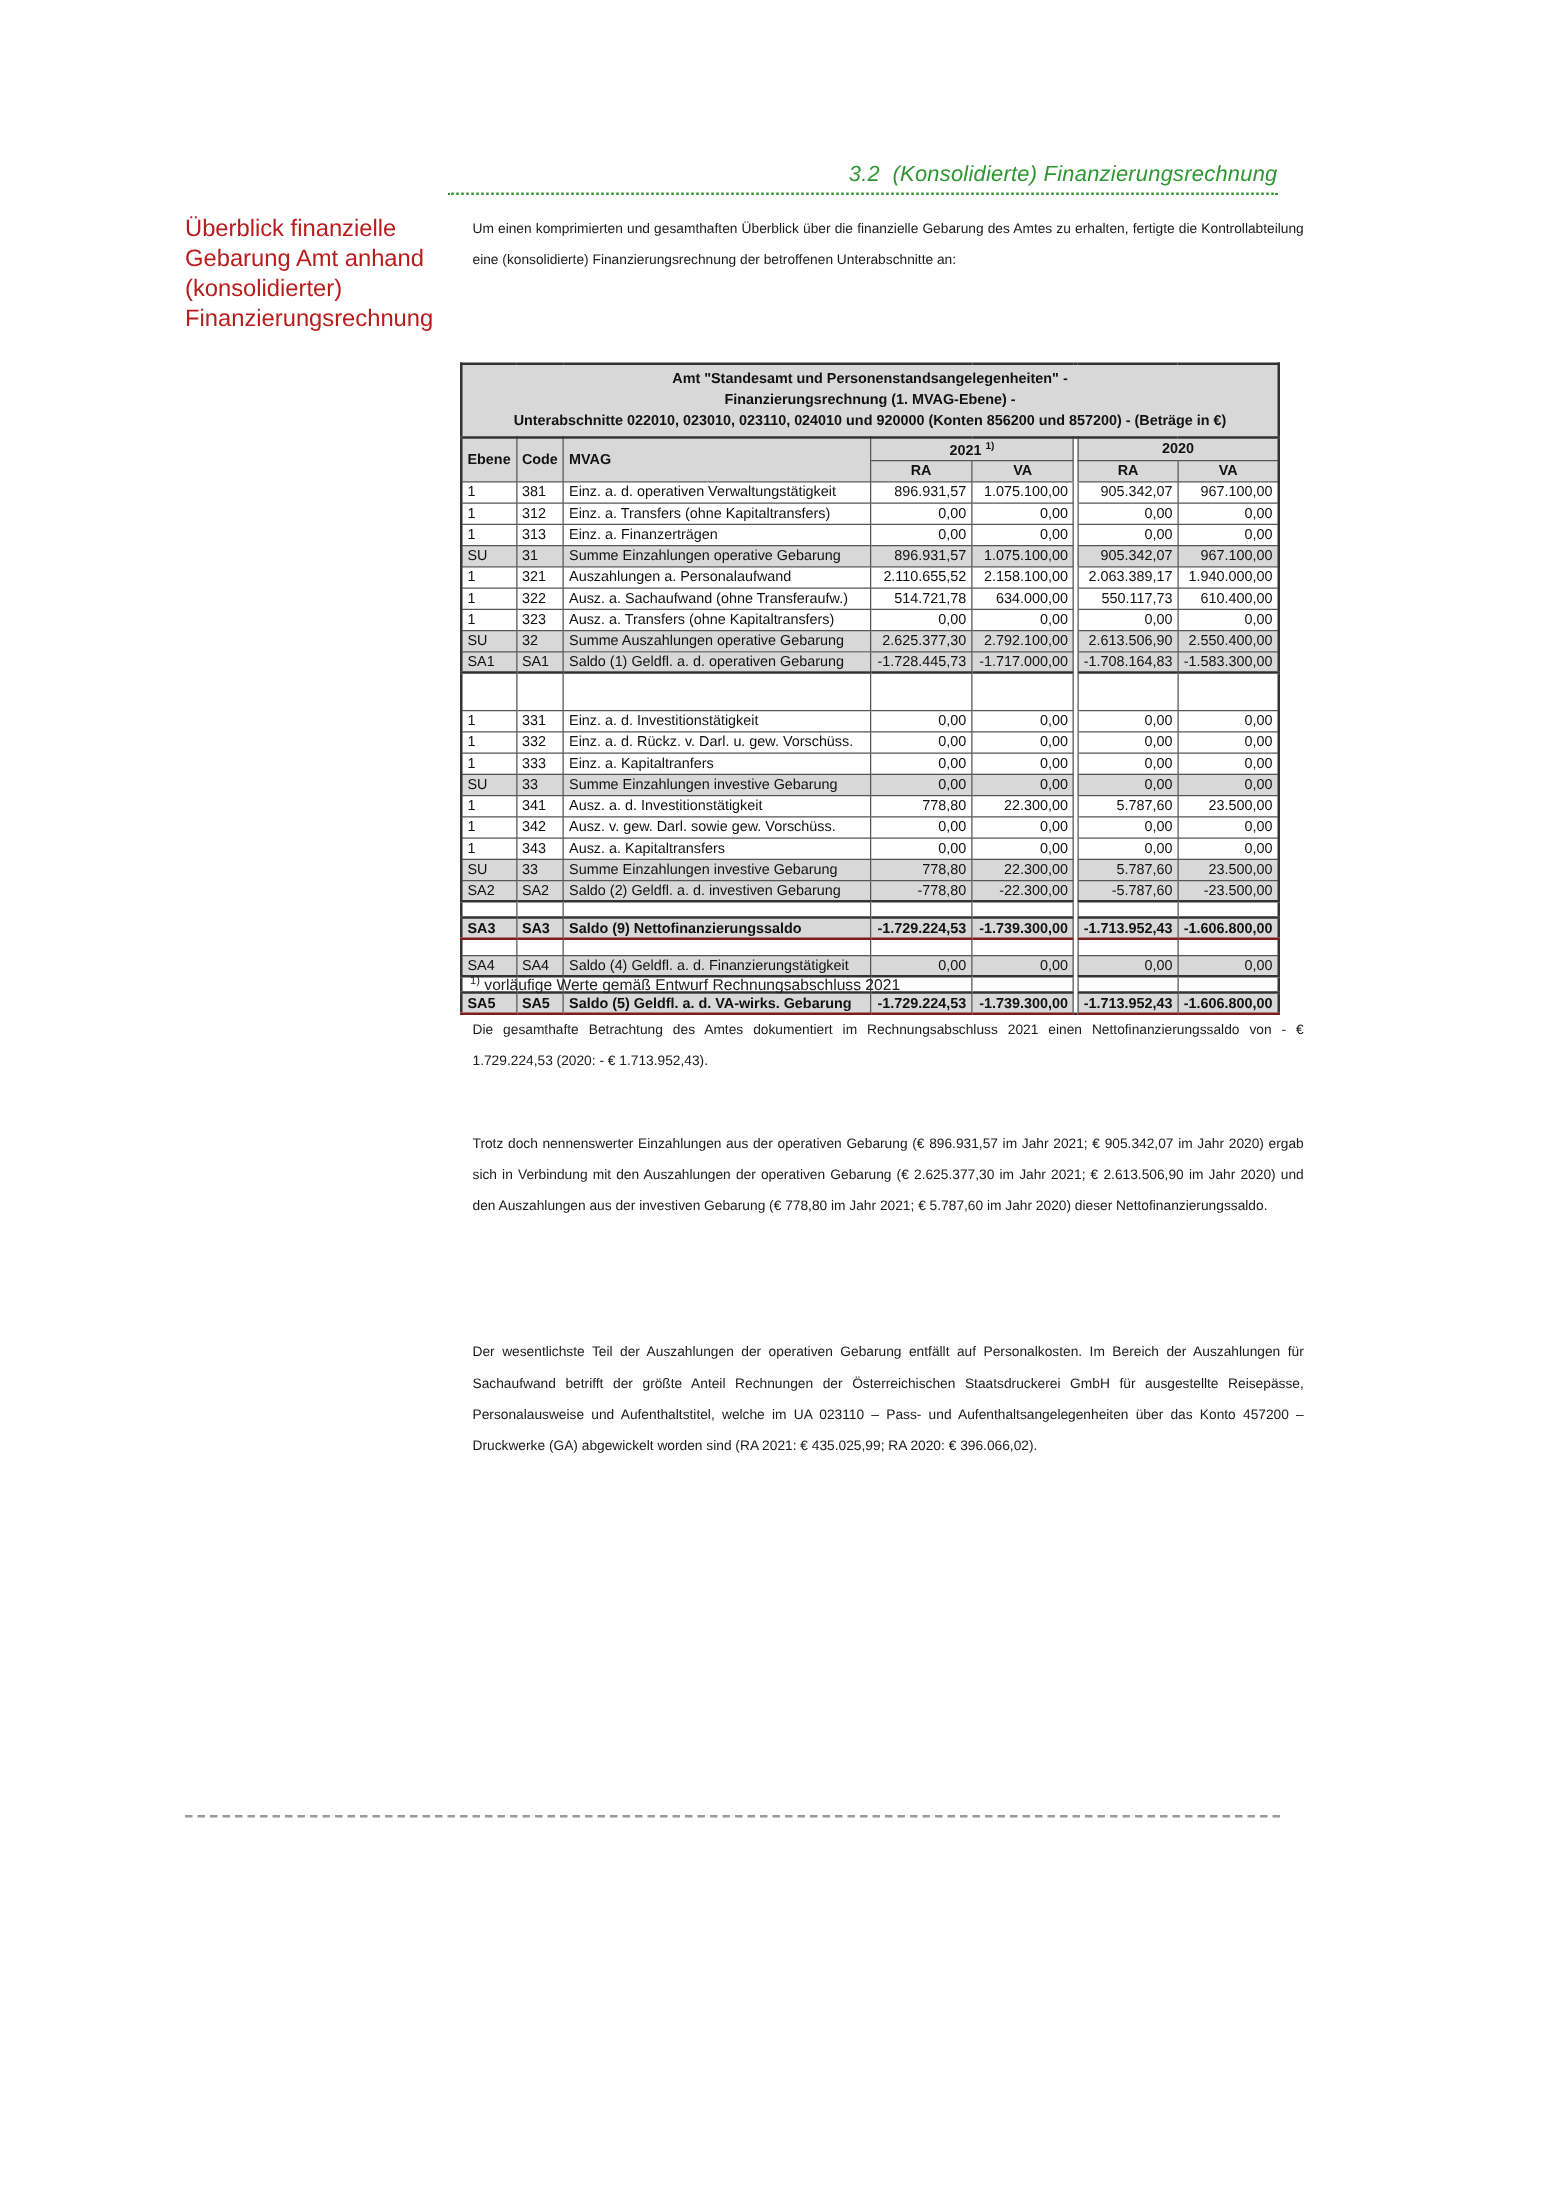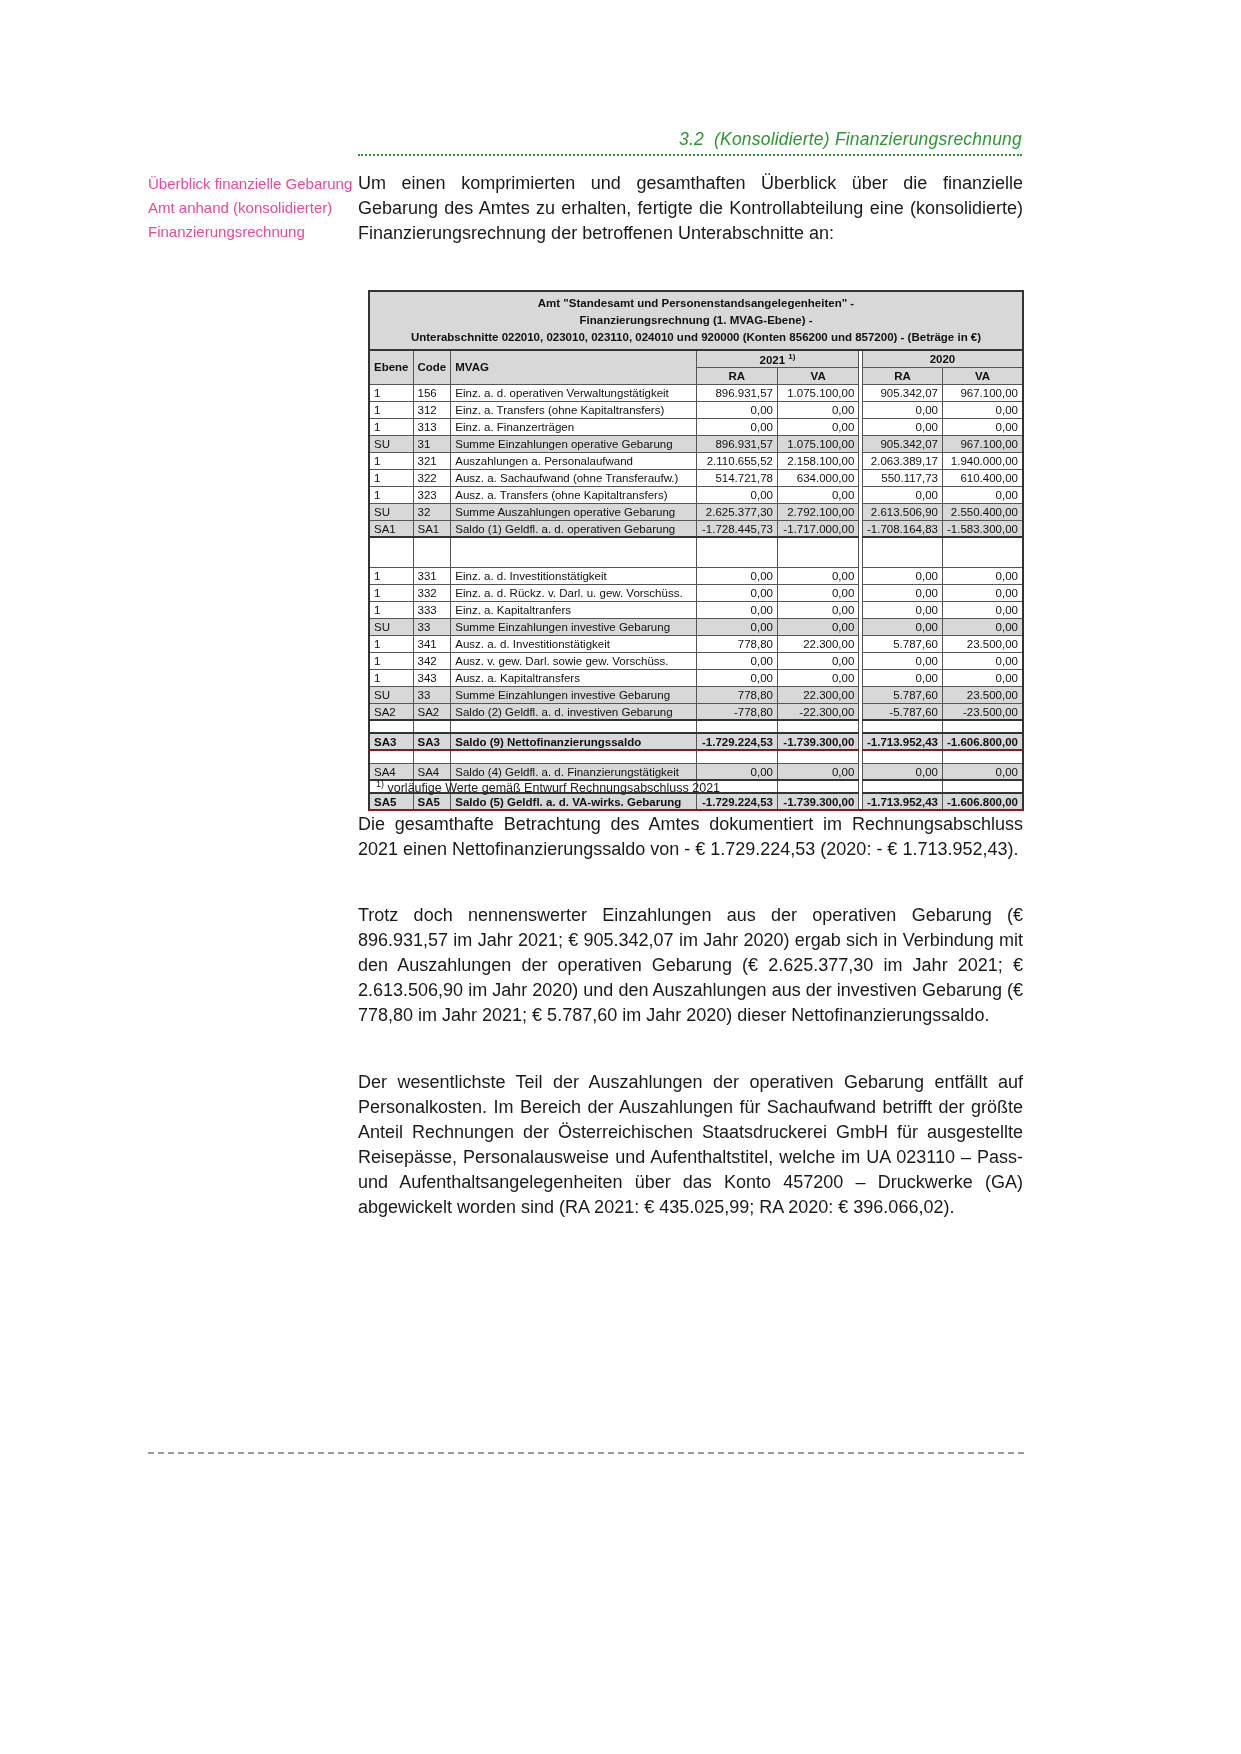--- a/index.html
+++ b/index.html
@@ -17,26 +17,26 @@
     font-style:italic;
   }
   .section-heading .num { margin-right:10px; }
   .heading-rule {
     position:absolute; top:152px; left:358px; width:664px; height:4px;
     border-bottom:2px dotted #2e9632;
   }
   
   .margin-note {
     position:absolute; top:172px; left:148px; width:205px;
-    color:#ec4899; font-size:15px; line-height:24px;
+    color:#b91c1c; font-size:19px; line-height:24px;
   }
   
   .para {
-    position:absolute; left:358px; width:665px;
-    font-size:18px; line-height:25px; text-align:justify;
+    position:absolute; left:378px; width:665px;
+    font-size:11px; line-height:25px; text-align:justify;
   }
   .intro { top:171px; }
   .p1 { top:812px; }
   .p2 { top:903px; }
   .p3 { top:1070px; }
   
   .table-wrap { position:absolute; top:290px; left:368px; width:656px; }
   table.fin {
     border-collapse:collapse; width:656px;
     font-size:11.5px; color:#111;
@@ -120,21 +120,21 @@
         <tr>
           <th class="cnum c-ra21">RA</th>
           <th class="cnum c-va21">VA</th>
           <th class="cnum c-ra20">RA</th>
           <th class="cnum c-va20">VA</th>
         </tr>
       </tbody>
       <tbody>
           <tr class="row-data">
             <td class="c-ebene">1</td>
-            <td class="c-code">156</td>
+            <td class="c-code">381</td>
             <td class="c-label">Einz. a. d. operativen Verwaltungstätigkeit</td>
             <td class="c-ra21">896.931,57</td>
             <td class="c-va21">1.075.100,00</td>
             <td class="c-gap"></td>
             <td class="c-ra20">905.342,07</td>
             <td class="c-va20">967.100,00</td>
           </tr>
           <tr class="row-data">
             <td class="c-ebene">1</td>
             <td class="c-code">312</td>

